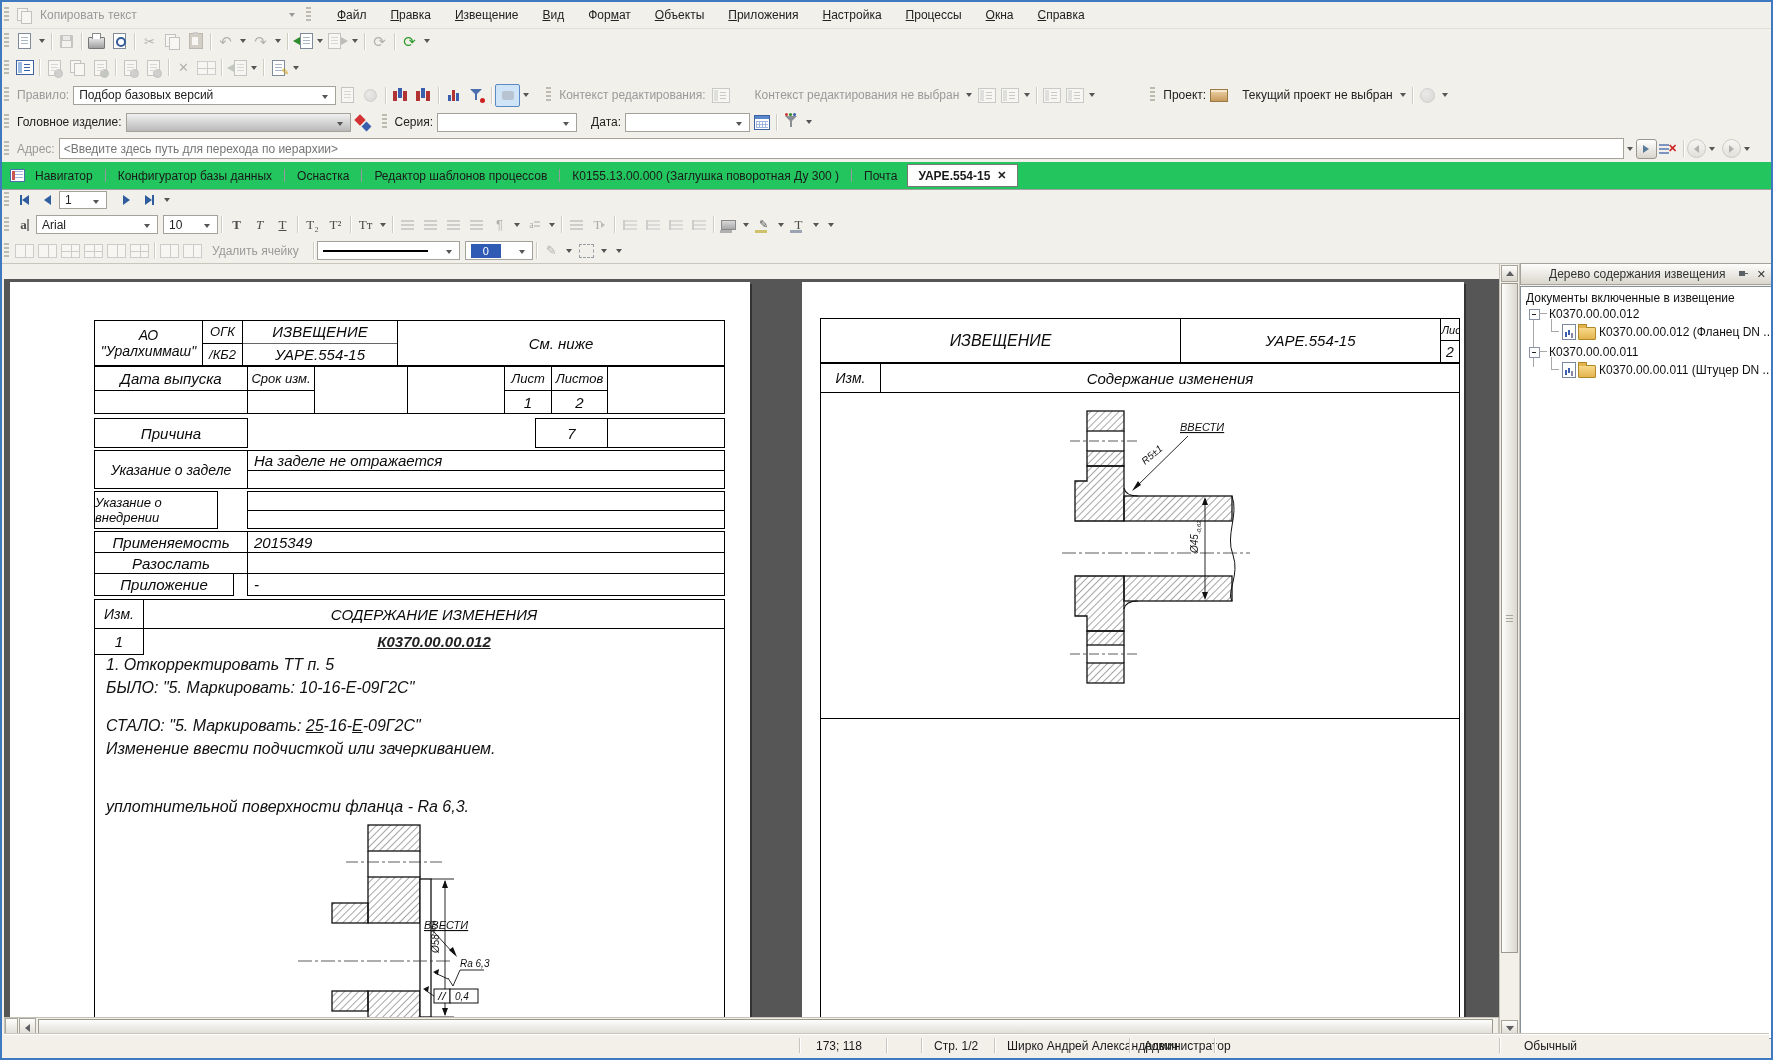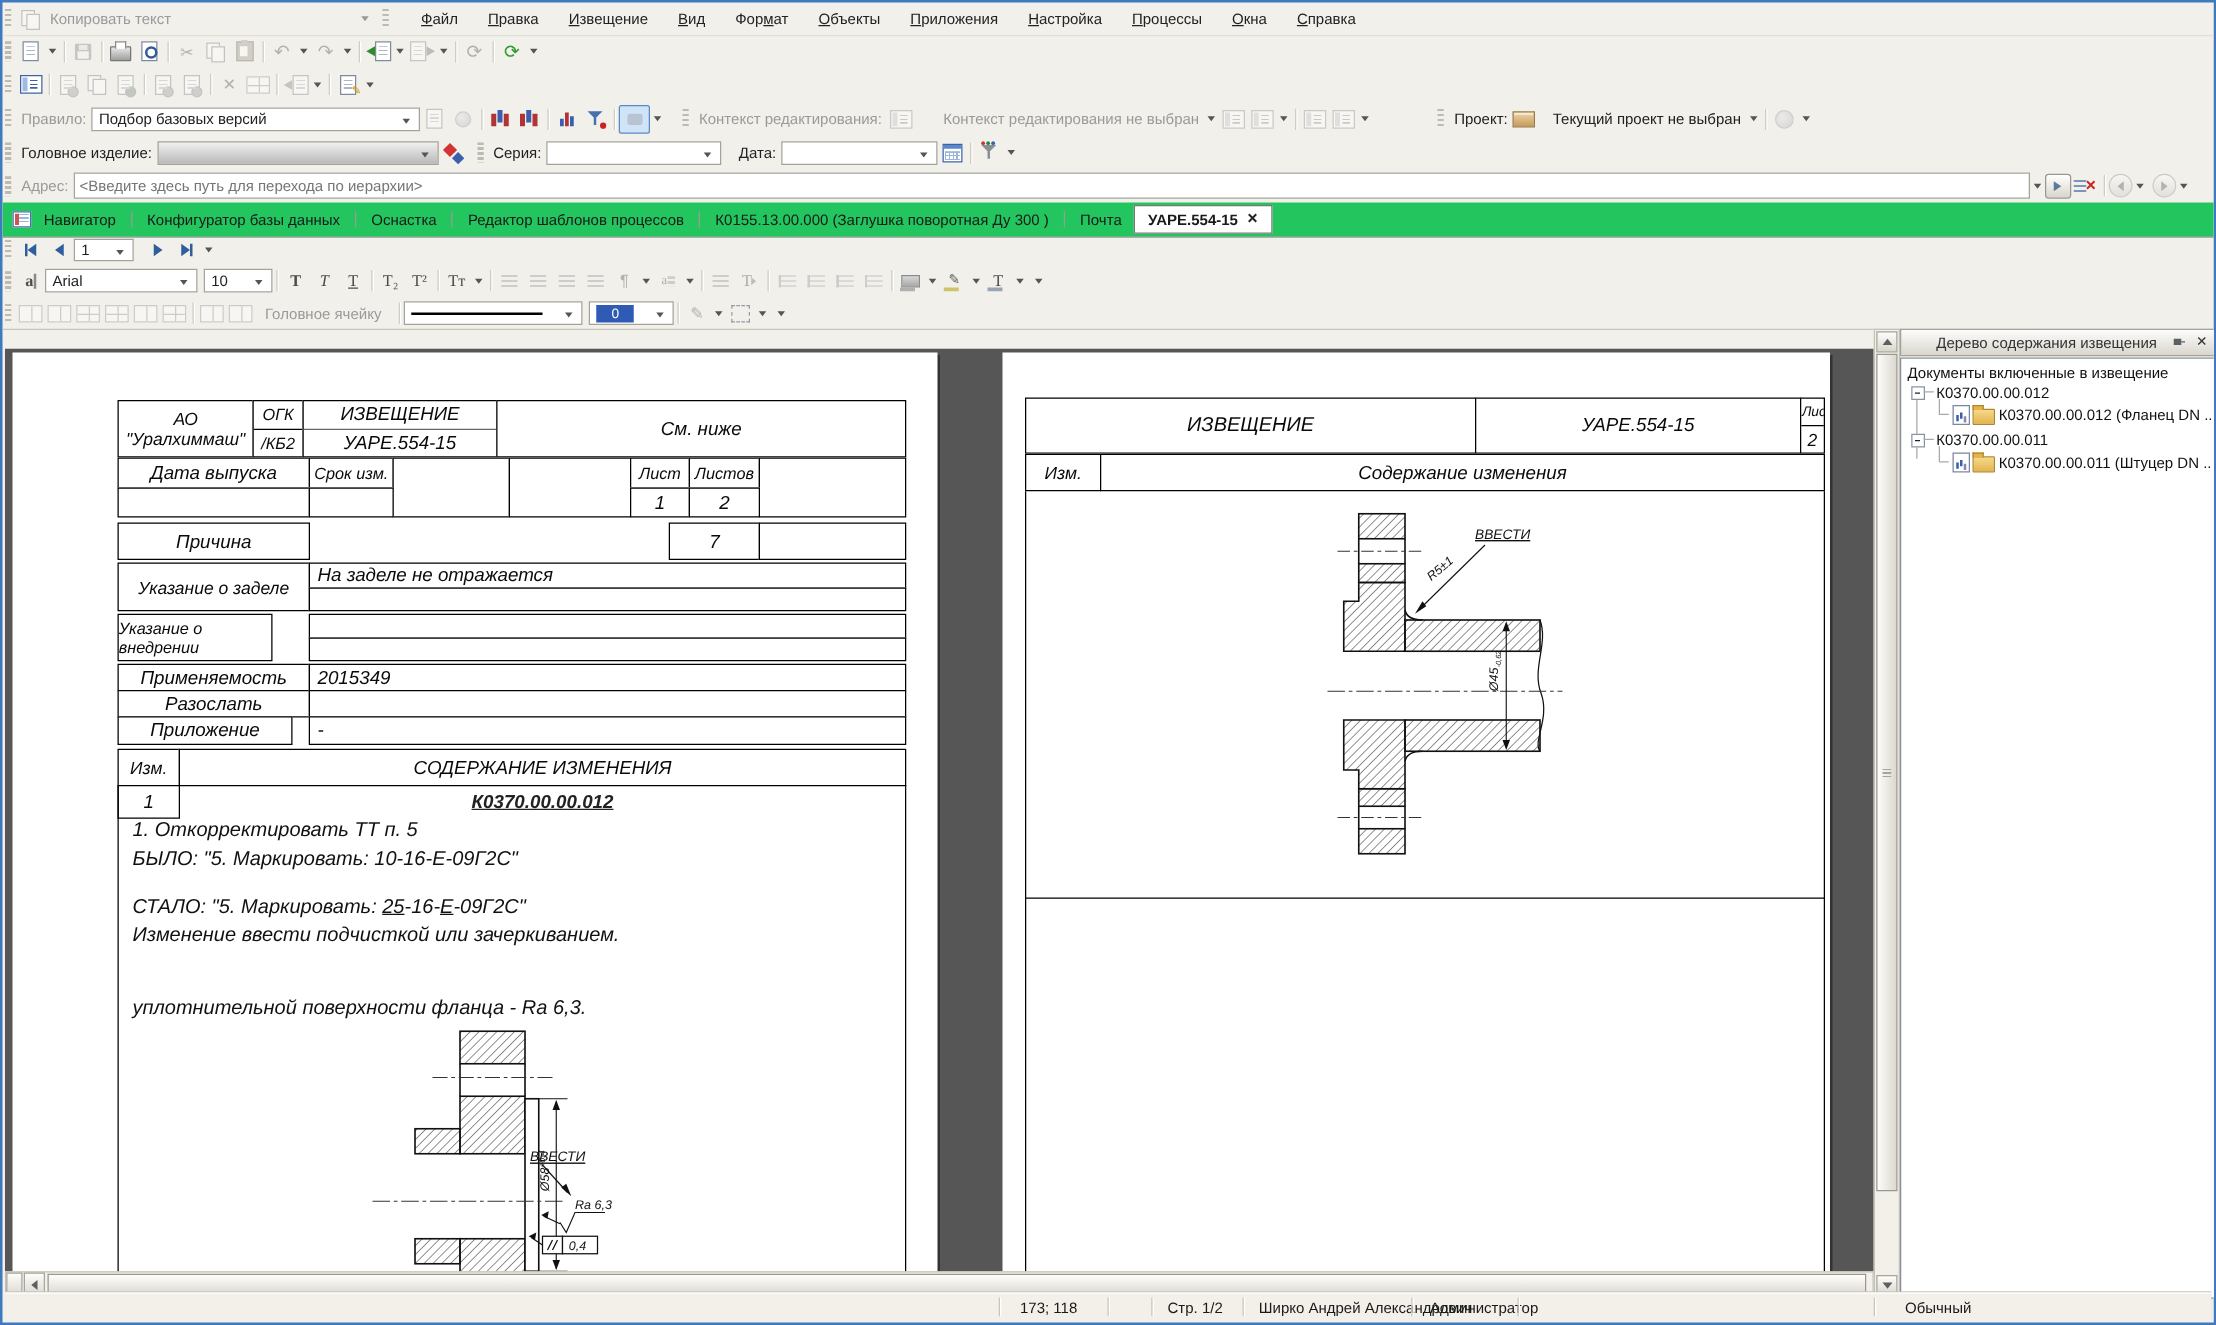--- a/index.html
+++ b/index.html
@@ -608,21 +608,21 @@
     <div class="btn dis">
         <span class="tcell h"></span>
       </div>
     <div class="sep"></div>
     <div class="btn dis">
         <span class="tcell"></span>
       </div>
     <div class="btn dis">
         <span class="tcell"></span>
       </div>
-    <span class="lab dim" style="margin-left:8px">Головное ячейку</span>
+    <span class="lab dim" style="margin-left:8px">Удалить ячейку</span>
     <div class="sep" style="margin-left:10px"></div>
     <div class="combo" style="width:143px">
         <span class="linepr"></span>
         <span class="car"></span>
       </div>
     <div class="combo" style="width:68px;margin-left:5px">
         <span class="bluehl">0</span>
         <span class="car"></span>
       </div>
     <div class="sep"></div>

